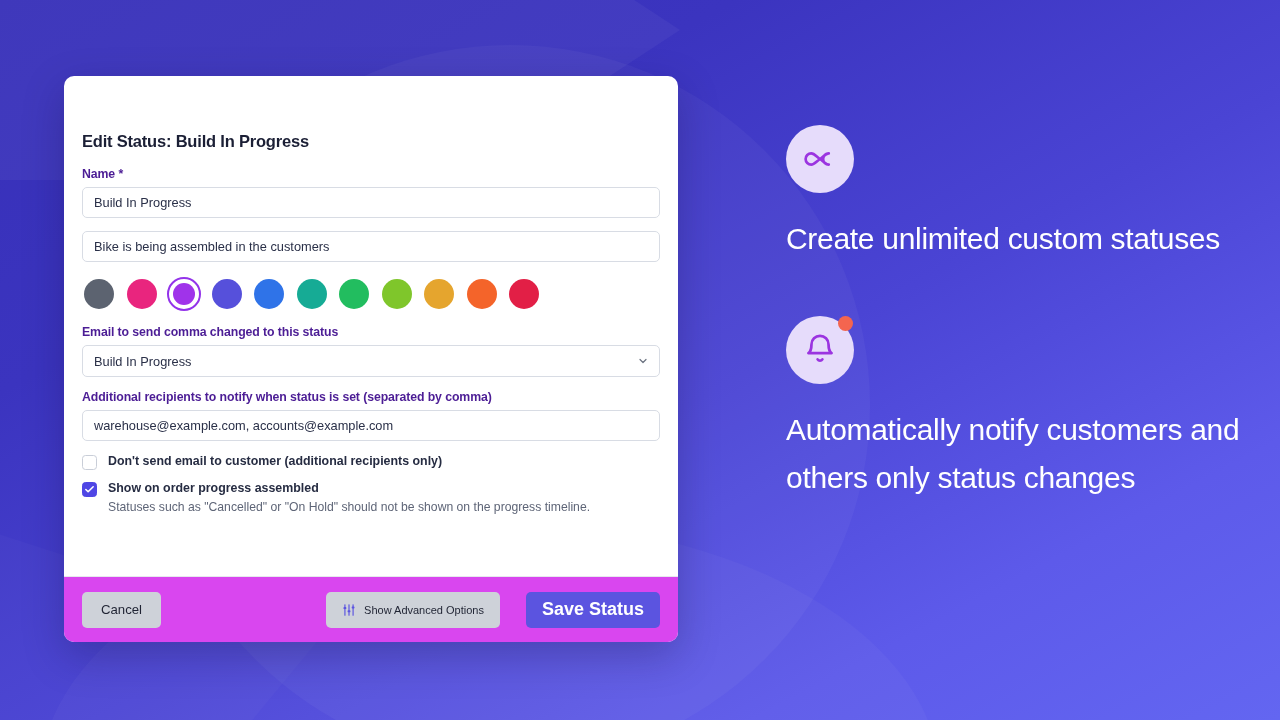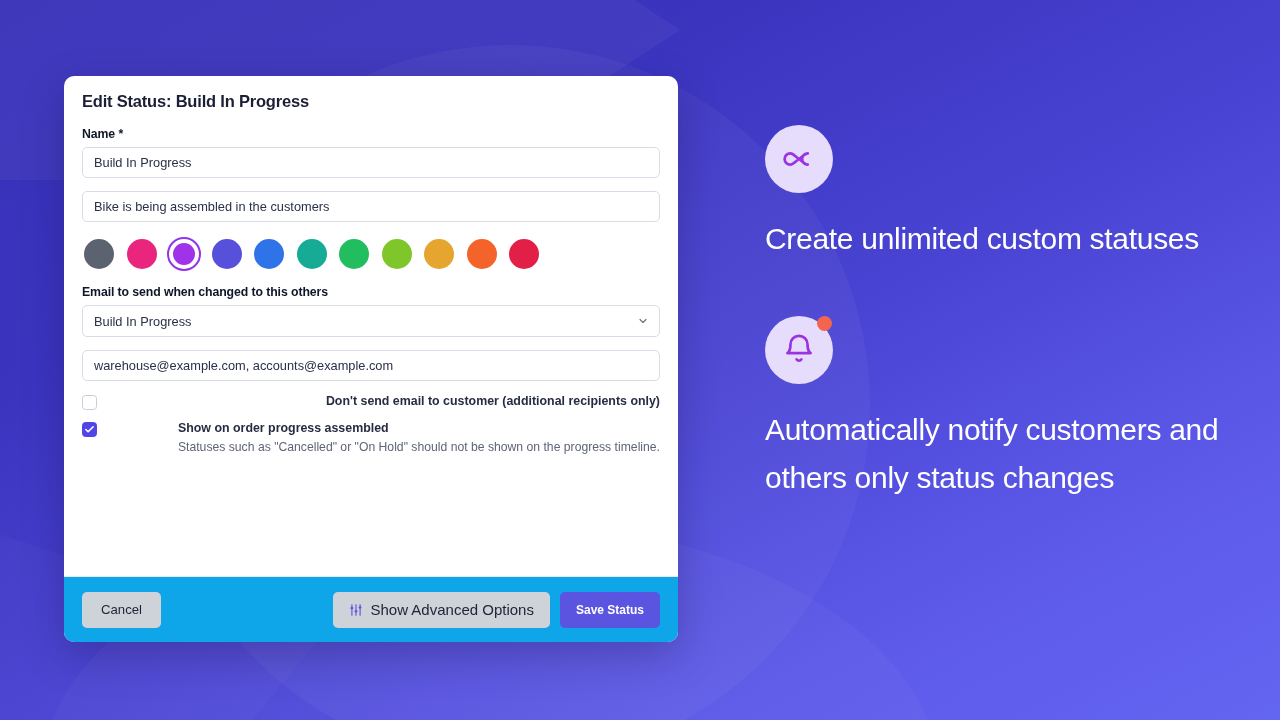--- a/index.html
+++ b/index.html
@@ -49,32 +49,33 @@
     width: 614px; height: 566px;
     background: #ffffff;
     border-radius: 10px;
     box-shadow: 0 14px 40px rgba(20,16,70,0.28);
     display: flex; flex-direction: column;
     overflow: hidden;
   }
   #modal-body {
     flex: 1 1 auto;
     padding: 16px 18px 10px 18px;
+    margin-top: 40px;
   }
   .modal-title {
     font-size: 16.5px;
     font-weight: bold;
     color: #1b1f35;
     letter-spacing: -0.2px;
     margin-bottom: 16px;
   }
   .field-label {
     font-size: 12.3px;
     font-weight: bold;
-    color: #0f172a;
+    color: #4c1d95;
     margin-bottom: 6px;
     letter-spacing: -0.1px;
   }
   .text-input {
     width: 578px;
     height: 31px;
     border: 1px solid #d8dce4;
     border-radius: 5px;
     background: #ffffff;
     display: flex; align-items: center;
@@ -116,23 +117,22 @@
   }
   .swatch-wrap.selected .swatch { width: 22px; height: 22px; }
   .swatch-wrap.selected {
     border: 2.5px solid #9333ea;
     background: #ffffff;
   }
 
   
   .check-row {
     display: flex; align-items: flex-start;
-    gap: 17px;
+    gap: 11px;
     margin-top: 11px;
-    justify-content: space-between;
   }
   .cbox {
     width: 15px; height: 15px;
     border-radius: 3.5px;
     border: 1.4px solid #c9ced8;
     background: #fff;
     flex: 0 0 auto;
     margin-top: 1px;
   }
   .cbox.checked {
@@ -151,21 +151,21 @@
     font-size: 12.2px;
     color: #5e6577;
     margin-top: 3px;
     line-height: 1.3;
   }
 
   
   #modal-footer {
     flex: 0 0 auto;
     height: 66px;
-    background: #0ea5e9;
+    background: #d946ef;
     border-top: 1px solid #e6e8ed;
     display: flex; align-items: center;
     padding: 0 18px;
   }
   .btn {
     border: none;
     border-radius: 5px;
     font-family: "Liberation Sans", sans-serif;
     cursor: pointer;
     display: flex; align-items: center; justify-content: center;
@@ -174,38 +174,38 @@
     height: 36px; padding: 0 19px;
     background: #ced2d9;
     color: #1f2333;
     font-size: 13.2px;
   }
   .footer-spacer { flex: 1 1 auto; }
   #btn-advanced {
     height: 36px; padding: 0 16px;
     background: #ced2d9;
     color: #1f2333;
-    font-size: 15px;
+    font-size: 11px;
     gap: 8px;
-    margin-right: 10px;
+    margin-right: 26px;
   }
   #btn-advanced .sliders { display: flex; align-items: center; }
   #btn-advanced svg { width: 14px; height: 14px; display: block; color: #5b54e0; }
   #btn-save {
     height: 36px; padding: 11px 16px;
     background: #5b54e0;
     color: #ffffff;
-    font-size: 12px;
+    font-size: 18px;
     font-weight: bold;
   }
 
   
   #panel {
     position: absolute;
-    left: 765px; top: 125px;
+    left: 786px; top: 125px;
     width: 470px;
   }
   .feature { margin-bottom: 38px; }
   .feat-icon {
     width: 68px; height: 68px;
     border-radius: 50%;
     background: #e6dcfb;
     display: flex; align-items: center; justify-content: center;
     position: relative;
     margin-bottom: 22px;
@@ -275,30 +275,31 @@
             <div class="swatch" style="background: rgb(229, 165, 46);"></div>
           </div>
           <div class="swatch-wrap">
             <div class="swatch" style="background: rgb(244, 100, 42);"></div>
           </div>
           <div class="swatch-wrap">
             <div class="swatch" style="background: rgb(226, 31, 70);"></div>
           </div>
         </div>
 
-      <div class="field-label">Email to send when changed to this others</div>
+      <div class="field-label">Email to send comma changed to this status</div>
       <div class="select-input">
         <span>Build In Progress</span>
         <span>
           <svg class="chev" viewBox="0 0 24 24" fill="none" stroke="currentColor" stroke-width="2.4" stroke-linecap="round" stroke-linejoin="round">
               <polyline points="6 9 12 15 18 9"></polyline>
             </svg>
         </span>
       </div>
 
+      <div class="field-label">Additional recipients to notify when status is set (separated by comma)</div>
       <div class="text-input">warehouse@example.com, accounts@example.com</div>
 
       <div id="checkbox-list">
           <div class="check-row">
             <div class="cbox"></div>
             <div>
               <div class="check-main">Don't send email to customer (additional recipients only)</div>
             </div>
           </div>
           <div class="check-row">

